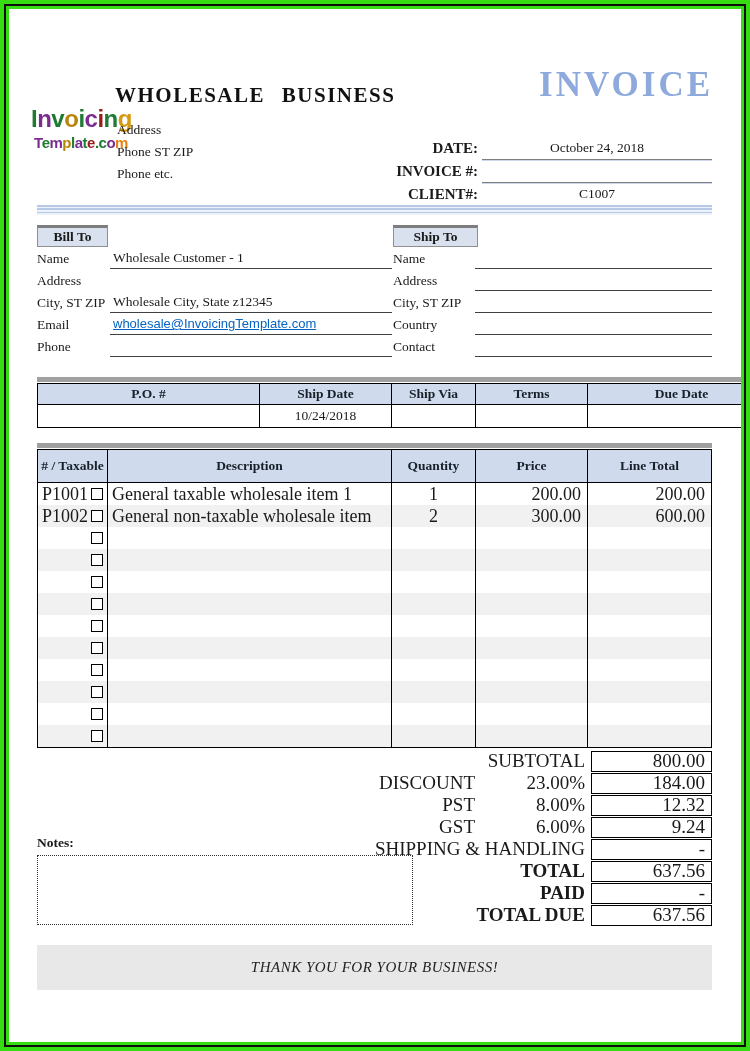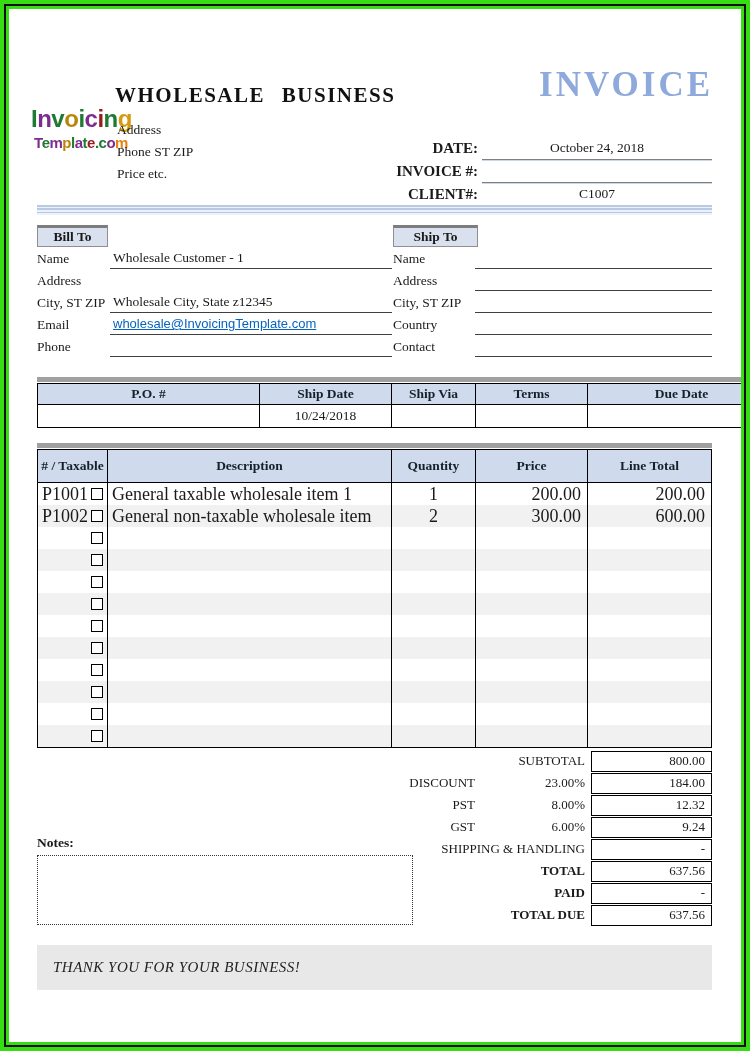--- a/index.html
+++ b/index.html
@@ -68,53 +68,53 @@
   .irow.alt { background:#f1f1f1; }
   .i1 { width:70px; display:flex; align-items:center; justify-content:space-between; padding:0 4px; }
   .i2 { width:284px; display:flex; align-items:center; padding-left:4px; }
   .i3 { width:84px; display:flex; align-items:center; justify-content:center; }
   .i4 { width:112px; display:flex; align-items:center; justify-content:flex-end; padding-right:6px; }
   .i5 { flex:1; display:flex; align-items:center; justify-content:flex-end; padding-right:6px; }
   .checkbox { width:12px; height:12px; border:1.5px solid #000; background:#fff; flex:none; margin-left:auto; }
 
   
   .totals { position:absolute; left:28px; top:741px; width:675px; }
-  .trow { display:flex; height:22px; align-items:center; font-size:13px; }
+  .trow { display:flex; height:22px; align-items:center; font-size:19px; }
   .t-label { width:438px; text-align:right; }
   .t-label.wide { width:548px; }
   .t-pct { width:110px; text-align:right; }
   .trow.bold .t-label { font-weight:bold; }
   .t-box { margin-left:auto; width:121px; height:21px; border:1px solid #000;
            display:flex; align-items:center; justify-content:flex-end; padding-right:6px; background:#fff; }
 
   
   .notes-label { position:absolute; left:28px; top:826px; font-size:13.5px; font-weight:bold; }
   .notes-box { position:absolute; left:28px; top:846px; width:376px; height:70px;
                border:1px dotted #333; background:#fff; }
   .footer-bar { position:absolute; left:28px; top:936px; width:675px; height:45px; background:#e8e8e8;
-                display:flex; align-items:center; justify-content:flex-start;padding-left:16px; }
+                display:flex; align-items:center; justify-content:center; }
   .footer-text { font-style:italic; font-size:15px; letter-spacing:0.5px; color:#222; }
 </style>
 </head>
 <body>
 
 <div class="frame">
 <div class="frame-mid">
 <div class="frame-in">
 <div class="sheet">
 
   <div class="logo">
     <div class="logo-l1"><span style="color: rgb(31, 122, 51);">I</span><span style="color: rgb(122, 45, 143);">n</span><span style="color: rgb(31, 122, 51);">v</span><span style="color: rgb(184, 134, 11);">o</span><span style="color: rgb(31, 122, 51);">i</span><span style="color: rgb(122, 45, 143);">c</span><span style="color: rgb(154, 27, 27);">i</span><span style="color: rgb(31, 122, 51);">n</span><span style="color: rgb(212, 154, 18);">g</span></div>
     <div class="logo-l2"><span style="color: rgb(122, 45, 143);">T</span><span style="color: rgb(31, 122, 51);">e</span><span style="color: rgb(122, 45, 143);">m</span><span style="color: rgb(184, 134, 11);">p</span><span style="color: rgb(31, 122, 51);">l</span><span style="color: rgb(122, 45, 143);">a</span><span style="color: rgb(31, 122, 51);">t</span><span style="color: rgb(154, 27, 27);">e</span><span style="color: rgb(31, 122, 51);">.</span><span style="color: rgb(31, 122, 51);">c</span><span style="color: rgb(122, 45, 143);">o</span><span style="color: rgb(232, 130, 12);">m</span></div>
   </div>
   <div class="company-name">WHOLESALE  BUSINESS</div>
   <div class="company-lines">
     <div>Address</div>
     <div>Phone ST ZIP</div>
-    <div>Price etc.</div>
+    <div>Phone etc.</div>
   </div>
   <div class="invoice-title">INVOICE</div>
 
   <div class="hfields">
     <div class="hrow">
       <div class="h-label">DATE:</div>
       <div class="h-value">October 24, 2018</div>
     </div>
     <div class="hrow">
       <div class="h-label">INVOICE #:</div>

